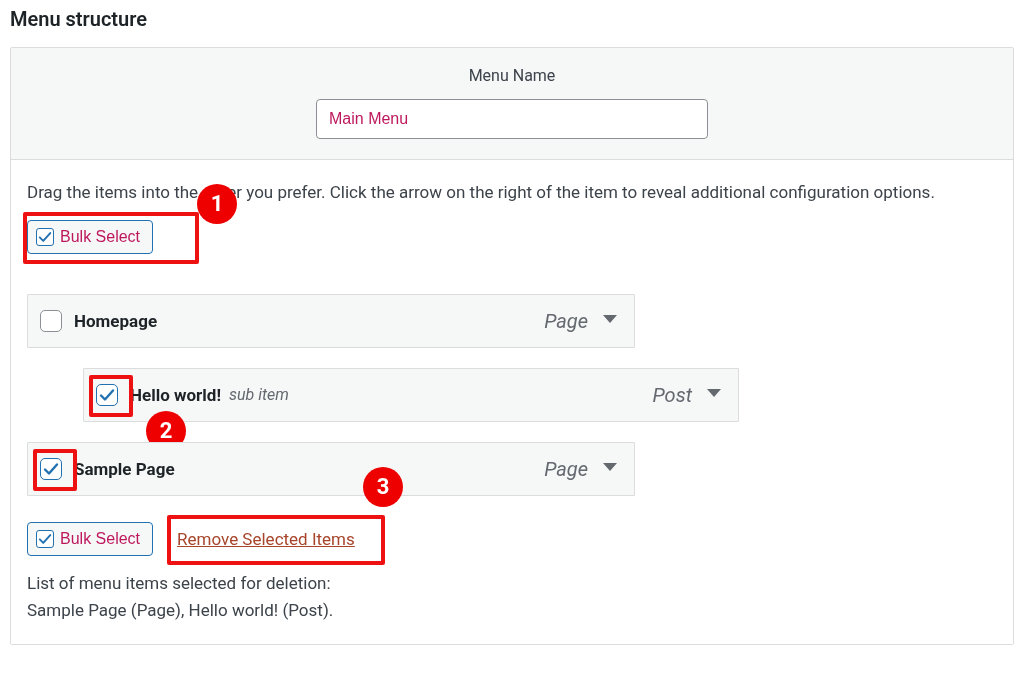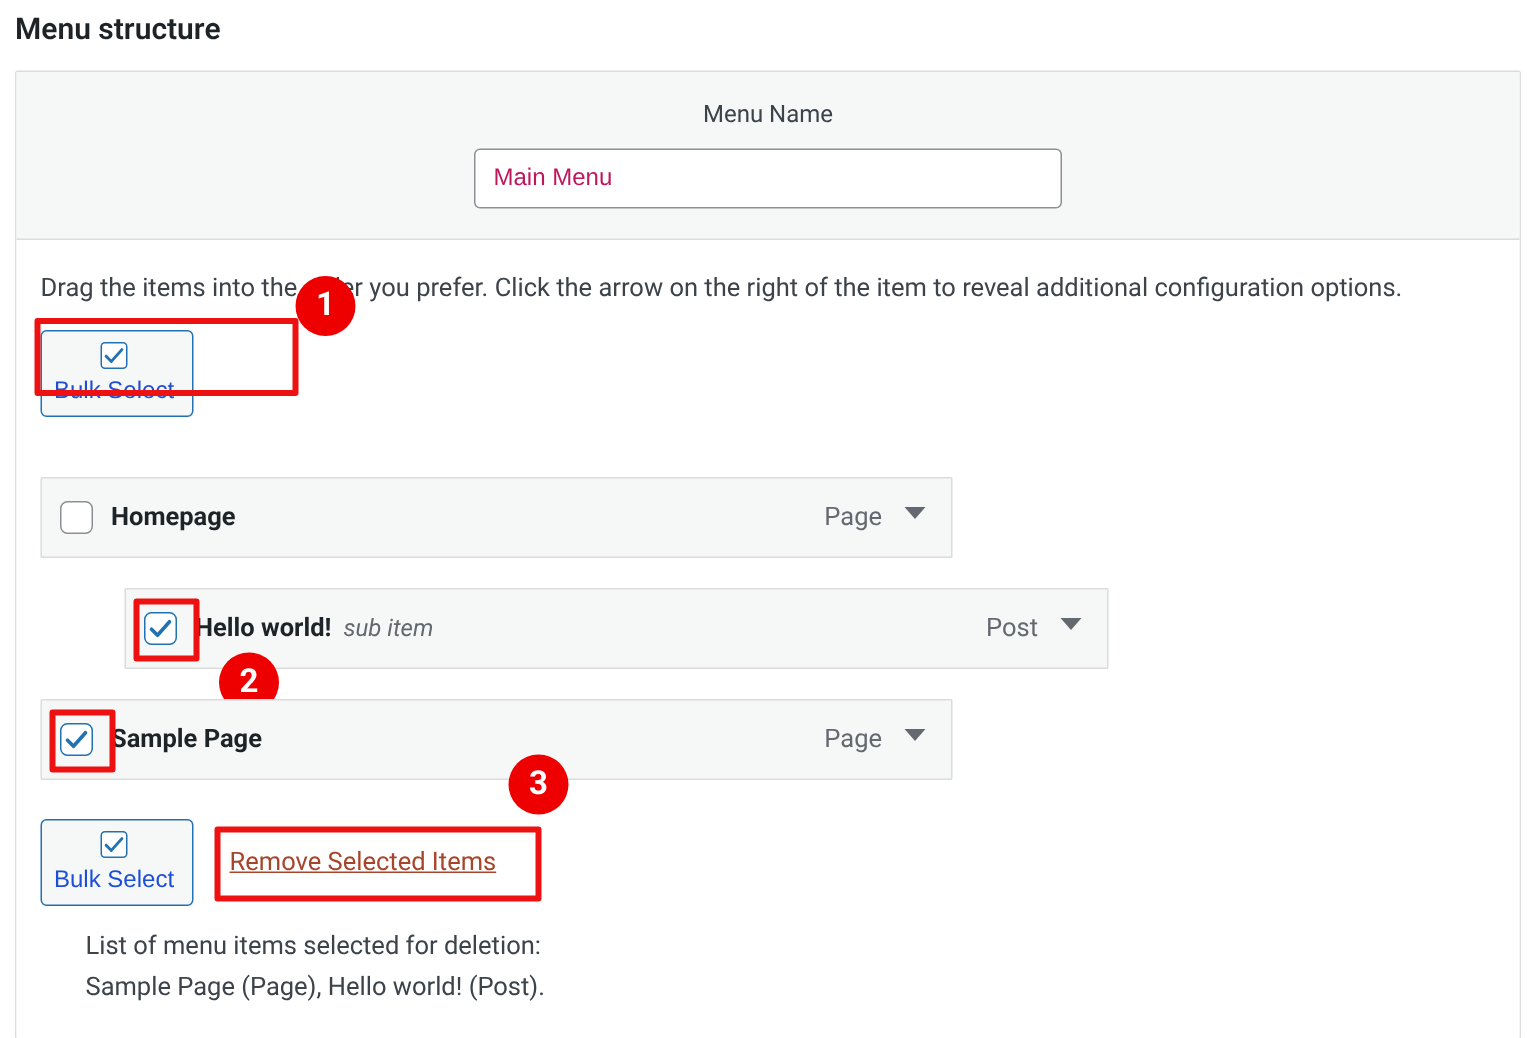--- a/index.html
+++ b/index.html
@@ -63,24 +63,23 @@
   .bulk-row { position: relative; margin-bottom: 16px; }
   .bulk-row-bottom { display:flex; align-items:center; gap:24px; margin-top: 26px; margin-bottom: 6px;}
   .btn-bulk {
     display: inline-flex;
     align-items: center;
     gap: 6px;
     background: #f6f7f7;
     border: 1px solid #2271b1;
     border-radius: 4px;
     padding: 7px 12px 7px 8px;
-    color: #1d4ed8;
+    color: #be185d;
     font-size: 16px;
     cursor: pointer;
-    flex-direction: column;
   }
   .btn-bulk .cb {
     width: 18px; height: 18px;
     border: 1.5px solid #2271b1;
     border-radius: 3px;
     display: inline-flex;
     align-items: center;
     justify-content: center;
     color: #2271b1;
     background: #fff;
@@ -129,23 +128,24 @@
   }
   .menu-item .sub-label {
     font-size: 16px;
     font-style: italic;
     color: #646970;
     font-weight: 400;
     margin-left: 8px;
   }
   .menu-item .spacer { flex: 1; }
   .menu-item .type {
-    font-size: 17px;
+    font-size: 20px;
     color: #646970;
     margin-right: 14px;
+    font-style: italic;
   }
   .menu-item .caret svg { width: 16px; height: 12px; color: #646970; }
   
   .annot {
     position: absolute;
     border: 4px solid #e11;
     pointer-events: none;
     border-radius: 2px;
   }
   .badge-num {
@@ -159,21 +159,20 @@
     display: flex;
     align-items: center;
     justify-content: center;
     pointer-events: none;
   }
   .deletion-list {
     font-size: 17px;
     color: #3c434a;
     line-height: 1.6;
     margin-top: 14px;
-    margin-left: 30px;
   }
 </style>
 </head>
 <body>
 
 <div class="page">
 
   <div class="section-title">Menu structure</div>
 
   <div class="panel">

